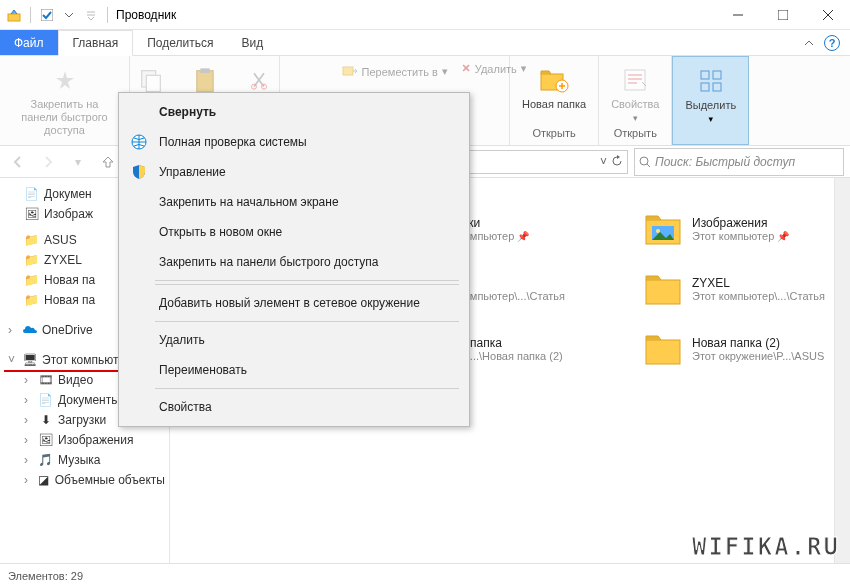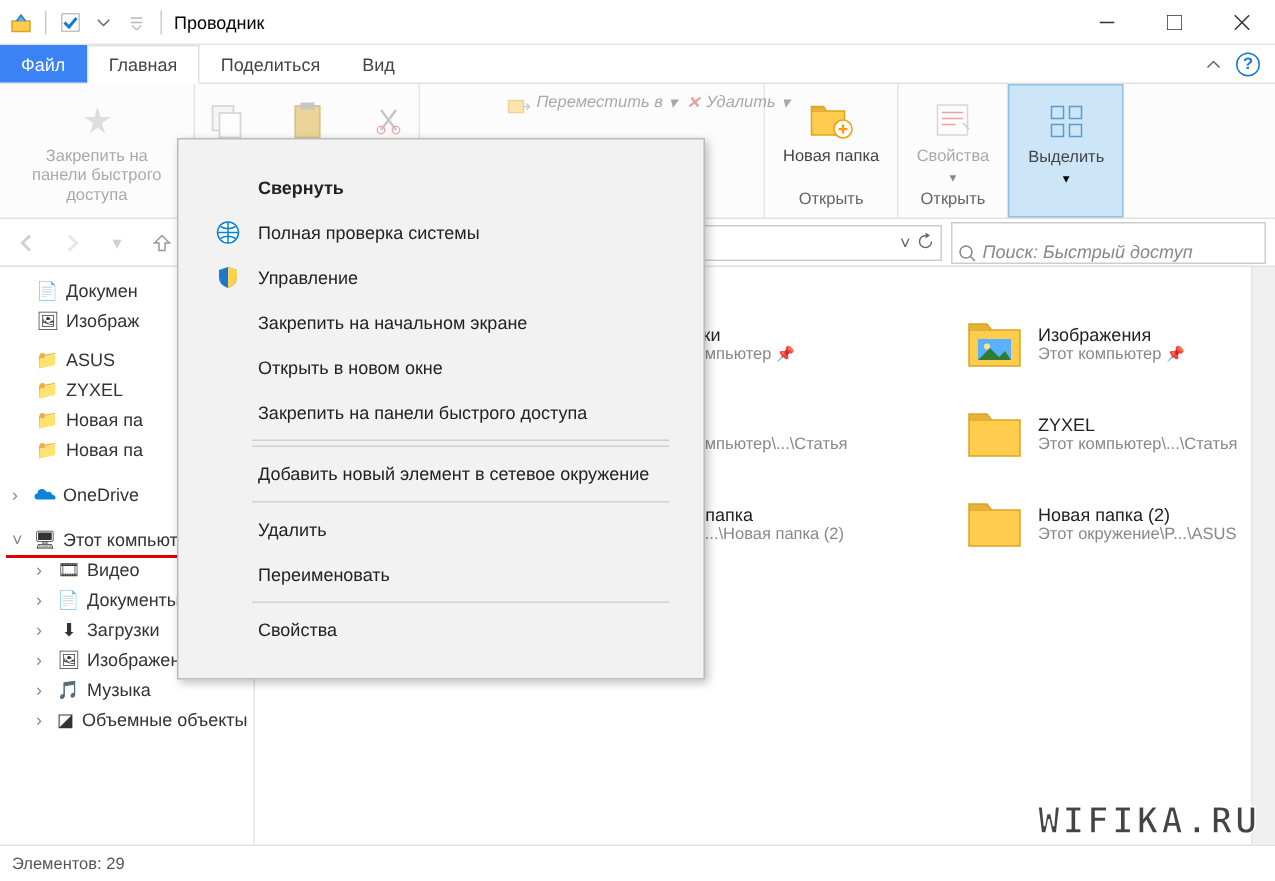--- a/index.html
+++ b/index.html
@@ -23,31 +23,31 @@
 .help-icon { color: #1979ca; font-weight: bold; border: 1px solid #1979ca; border-radius: 50%; width: 16px; height: 16px; display: inline-flex; align-items: center; justify-content: center; font-size: 11px; }
 
 
 .ribbon { height: 90px; background: #fcfcfc; border-bottom: 1px solid #e1e1e1; display: flex; }
 .rgroup { border-right: 1px solid #e5e5e5; padding: 4px 8px; display: flex; flex-direction: column; align-items: center; justify-content: flex-start; position: relative; }
 .rgroup-label { font-size: 11px; color: #666; text-align: center; margin-top: auto; padding-bottom: 2px; }
 .rbtn-big { display: flex; flex-direction: column; align-items: center; gap: 2px; padding: 4px; min-width: 50px; }
 .rbtn-big .ricon { width: 32px; height: 32px; display: flex; align-items: center; justify-content: center; }
 .rbtn-big .rlabel { font-size: 11px; color: #444; text-align: center; line-height: 1.2; }
 .rbtn-row { display: flex; gap: 4px; }
-.rbtn-small { display: flex; align-items: flex-start; gap: 4px; padding: 2px 4px; font-size: 11px; color: #444; font-style: italic; }
+.rbtn-small { display: flex; align-items: flex-end; gap: 4px; padding: 2px 4px; font-size: 11px; color: #444; }
 .rbtn-small .ricon { width: 16px; height: 16px; }
 .rbtn-stack { display: flex; flex-direction: column; gap: 1px; }
 .selected-grp { background: #cde6f7; border: 1px solid #92c0e0; }
 
 
 .addrrow { height: 32px; display: flex; align-items: center; gap: 6px; padding: 3px 6px; border-bottom: 1px solid #e1e1e1; }
 .navarrow { width: 24px; height: 24px; display: flex; align-items: center; justify-content: center; color: #999; }
 .addrbar { flex: 1; height: 24px; border: 1px solid #ccc; display: flex; align-items: center; padding: 0 4px; gap: 4px; }
 .addrbar .dd { margin-left: auto; display: flex; gap: 4px; color: #666; }
-.searchbox { width: 210px; height: 28px; border: 1px solid #ccc; display: flex; align-items: flex-end; padding: 0 4px; gap: 4px; color: #888; font-style: italic; }
+.searchbox { width: 210px; height: 28px; border: 1px solid #ccc; display: flex; align-items: center; padding: 0 4px; gap: 4px; color: #888; font-style: italic; }
 
 
 .main { display: flex; height: calc(587px - 30px - 26px - 90px - 32px - 24px); }
 .navpane { width: 170px; border-right: 1px solid #e5e5e5; overflow: hidden; padding: 6px 0; }
 .navitem { display: flex; align-items: center; gap: 4px; padding: 2px 4px 2px 8px; font-size: 12px; color: #333; white-space: nowrap; }
 .navitem .chev { width: 10px; display: inline-block; color: #888; }
 .navitem .nicon { width: 16px; height: 16px; display: inline-flex; align-items: center; justify-content: center; }
 .navitem.indent1 { padding-left: 24px; }
 .navitem.selected { position: relative; }
 .underline-red { position: absolute; height: 2px; background: #d00; left: 0; }
@@ -59,21 +59,21 @@
 .folder-icon { width: 42px; height: 42px; display: flex; align-items: center; justify-content: center; }
 .folder-text { display: flex; flex-direction: column; }
 .folder-name { font-size: 12px; color: #222; }
 .folder-path { font-size: 11px; color: #888; }
 .pin { color: #888; font-size: 10px; }
 
 
 .statusbar { height: 24px; border-top: 1px solid #e1e1e1; display: flex; align-items: center; padding: 0 8px; font-size: 11px; color: #555; gap: 12px; }
 
 
-.ctxmenu { position: absolute; left: 118px; top: 92px; width: 352px; background: #f2f2f2; border: 1px solid #bbb; box-shadow: 2px 2px 6px rgba(0,0,0,.25); z-index: 100; padding: 17px; }
+.ctxmenu { position: absolute; left: 118px; top: 92px; width: 352px; background: #f2f2f2; border: 1px solid #bbb; box-shadow: 2px 2px 6px rgba(0,0,0,.25); z-index: 100; padding: 4px; }
 .ctxitem { display: flex; align-items: center; gap: 10px; padding: 5px 8px 5px 6px; font-size: 12px; color: #222; position: relative; }
 .ctxicon { width: 20px; height: 20px; display: inline-flex; align-items: center; justify-content: center; }
 .ctxsep { height: 1px; background: #d0d0d0; margin: 3px 6px 3px 32px; }
 .ctx-underline { position: absolute; left: 34px; right: 10px; bottom: -1px; height: 2px; background: #d00; }
 
 
 .watermark { position: absolute; right: 10px; bottom: 26px; font-family: monospace; font-size: 24px; font-weight: bold; color: #444; letter-spacing: 2px; -webkit-text-stroke: 1px #fff; text-shadow: 0 0 2px #fff; }
 
 
 svg { display: block; }

